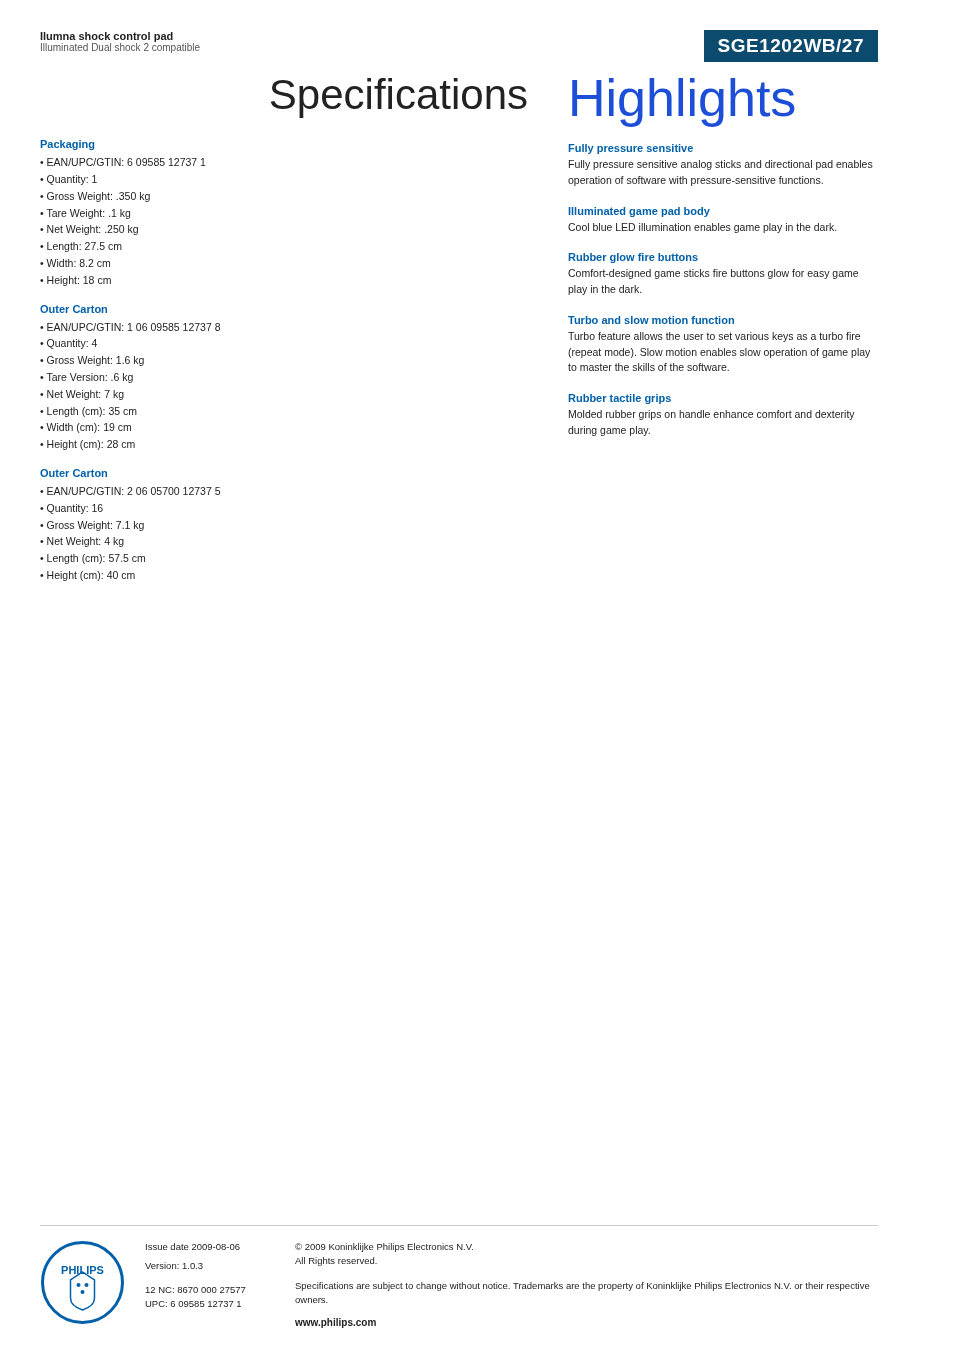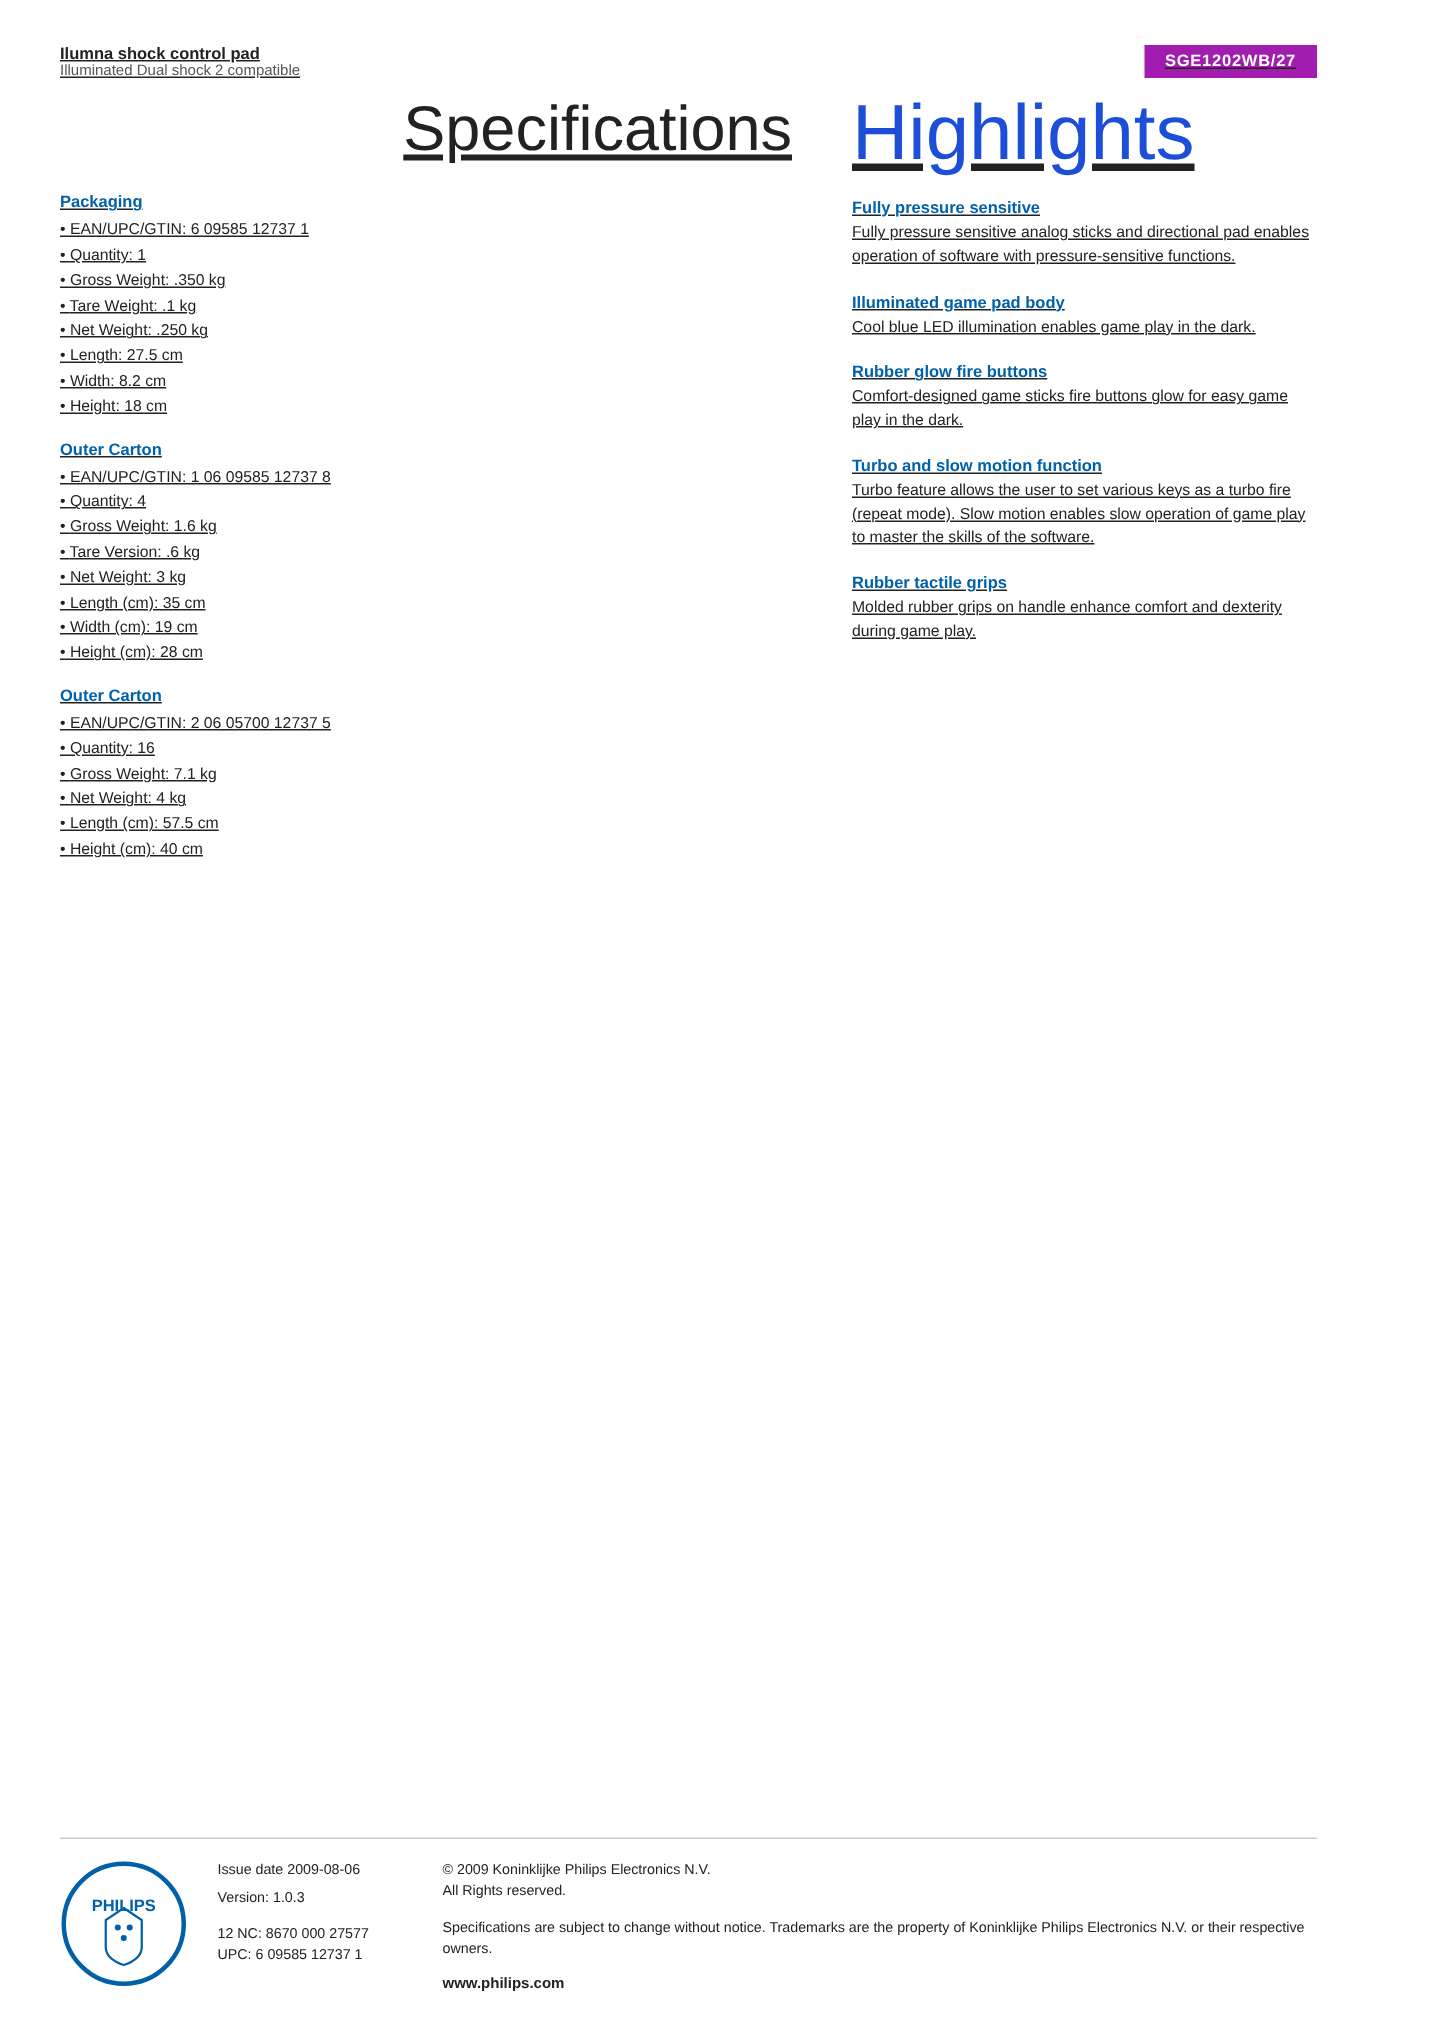--- a/index.html
+++ b/index.html
@@ -11,21 +11,20 @@
       color: #222;
       background: #fff;
       position: relative;
     }
 
     .page {
       width: 918px;
       min-height: 1350px;
       padding: 30px 40px 20px 40px;
       position: relative;
-      text-decoration: underline;
     }
 
     
     .top-header {
       display: flex;
       justify-content: space-between;
       align-items: flex-start;
       margin-bottom: 10px;
     }
 
@@ -38,23 +37,23 @@
       font-weight: bold;
       color: #222;
     }
 
     .product-subtitle {
       font-size: 10px;
       color: #555;
     }
 
     .model-badge {
-      background: #a21caf;
+      background: #0c4a6e;
       color: #fff;
-      font-size: 11px;
+      font-size: 19px;
       font-weight: bold;
       padding: 5px 14px;
       letter-spacing: 0.5px;
       white-space: nowrap;
     }
 
     
     .main-content {
       display: flex;
       gap: 40px;
@@ -221,21 +220,21 @@
         <div id="inner-carton-items">
             <div class="spec-item">EAN/UPC/GTIN: 1 06 09585 12737 8</div>
             <div class="spec-item">Quantity: 4</div>
             <div class="spec-item">Gross Weight: 1.6 kg</div>
           </div>
       </div>
 
       <div style="margin-top: -14px; margin-bottom: 14px;">
         <div id="inner-carton-col2-items">
             <div class="spec-item">Tare Version: .6 kg</div>
-            <div class="spec-item">Net Weight: 3 kg</div>
+            <div class="spec-item">Net Weight: 7 kg</div>
             <div class="spec-item">Length (cm): 35 cm</div>
             <div class="spec-item">Width (cm): 19 cm</div>
             <div class="spec-item">Height (cm): 28 cm</div>
           </div>
       </div>
 
       <div class="spec-section">
         <div class="spec-section-title">Outer Carton</div>
         <div id="outer-carton-items">
             <div class="spec-item">EAN/UPC/GTIN: 2 06 05700 12737 5</div>

